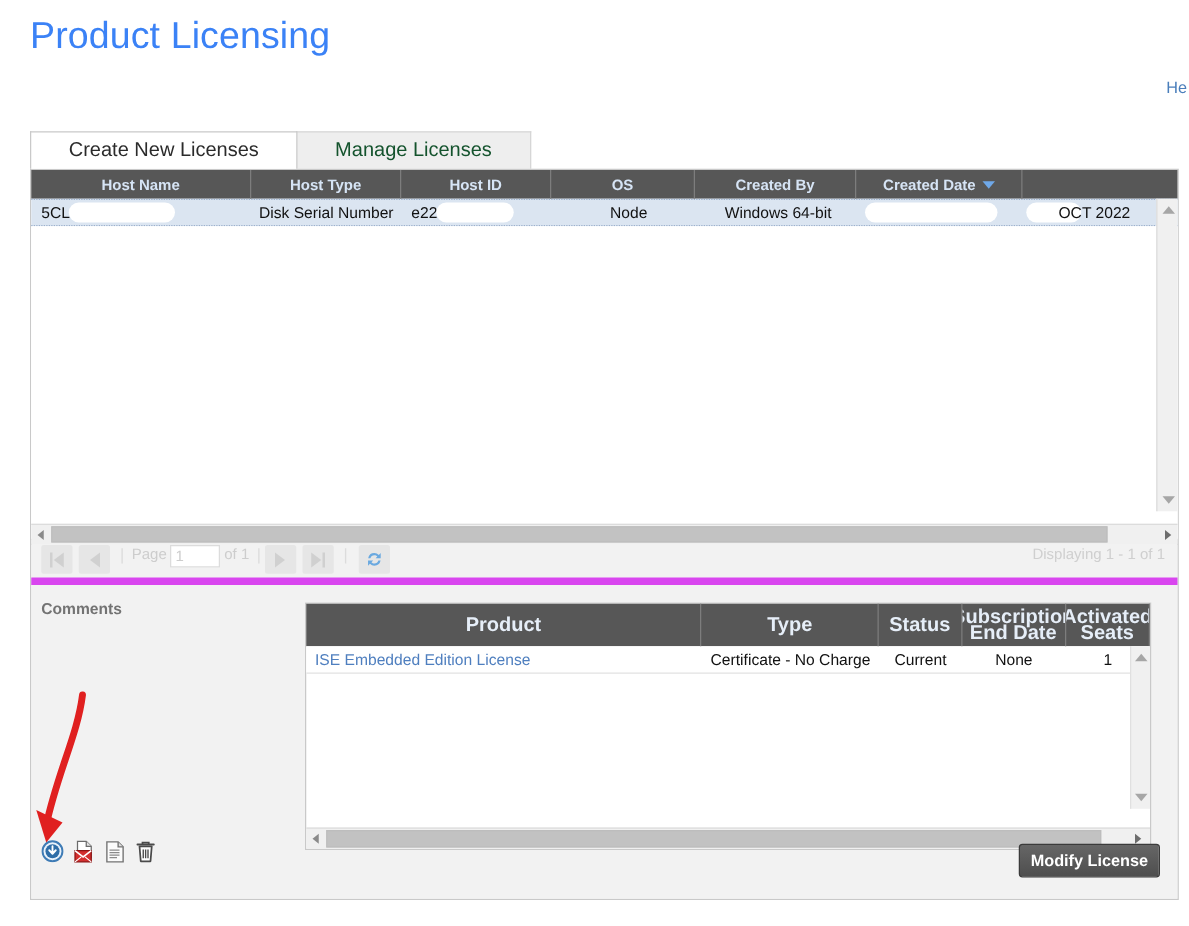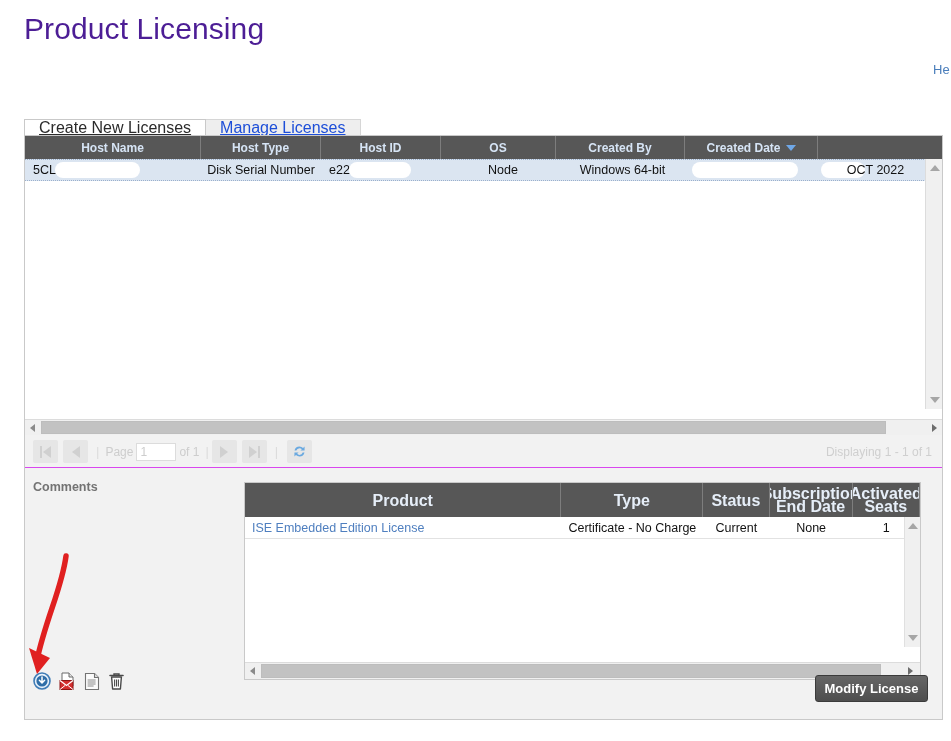--- a/index.html
+++ b/index.html
@@ -11,21 +11,21 @@
     overflow: hidden;
   }
   #root { position: relative; width: 951px; height: 741px; }
 
   
   .page-title {
     position: absolute;
     left: 24px; top: 12px;
     font-size: 30px;
     font-weight: 400;
-    color: #4c1d95;
+    color: #3b82f6;
     letter-spacing: 0.1px;
     white-space: nowrap;
   }
   .help-link {
     position: absolute;
     right: 0px; top: 62px;
     font-size: 13px;
     color: #4a7ebb;
     white-space: nowrap;
     overflow: hidden;
@@ -35,42 +35,41 @@
 
   
   .tabstrip {
     position: absolute;
     left: 24px; top: 105px;
     height: 30px;
     display: flex;
     align-items: flex-end;
   }
   .tab {
-    height: 16px;
-    padding: 0 14px;
+    height: 30px;
+    padding: 0 30px;
     display: flex;
     align-items: center;
     font-size: 16px;
     line-height: 1;
     border: 1px solid #c9c9c9;
     border-bottom: none;
     margin-right: -1px;
     white-space: nowrap;
-    text-decoration: underline;
   }
   .tab.active {
     background: #ffffff;
     color: #2b2b2b;
     border-color: #c9c9c9;
     position: relative;
     z-index: 3;
   }
   .tab.inactive {
     background: #eeeeee;
-    color: #1d4ed8;
+    color: #14532d;
     border-color: #d6d6d6;
   }
 
   
   .panel {
     position: absolute;
     left: 24px; top: 135px;
     width: 919px; height: 585px;
     background: #f2f2f2;
     border: 1px solid #c9c9c9;
@@ -197,23 +196,23 @@
     background: #c2c2c2;
     border: 1px solid #bdbdbd;
   }
 
   
   .pager {
     position: absolute;
     left: 0px; top: 300px;
     width: 917px; height: 32px;
     background: #f2f2f2;
-    border-bottom: 1px solid #d946ef;
-    display: flex;
-    align-items: center;
+    border-bottom: 6px solid #d946ef;
+    display: flex;
+    align-items: flex-start;
     padding-left: 8px;
   }
   .pg-btn {
     width: 25px; height: 23px;
     background: #e6e6e6;
     margin-right: 5px;
     display: flex; align-items: center; justify-content: center;
     border-radius: 2px;
   }
   .pg-first, .pg-prev, .pg-next, .pg-last { position: relative; }

